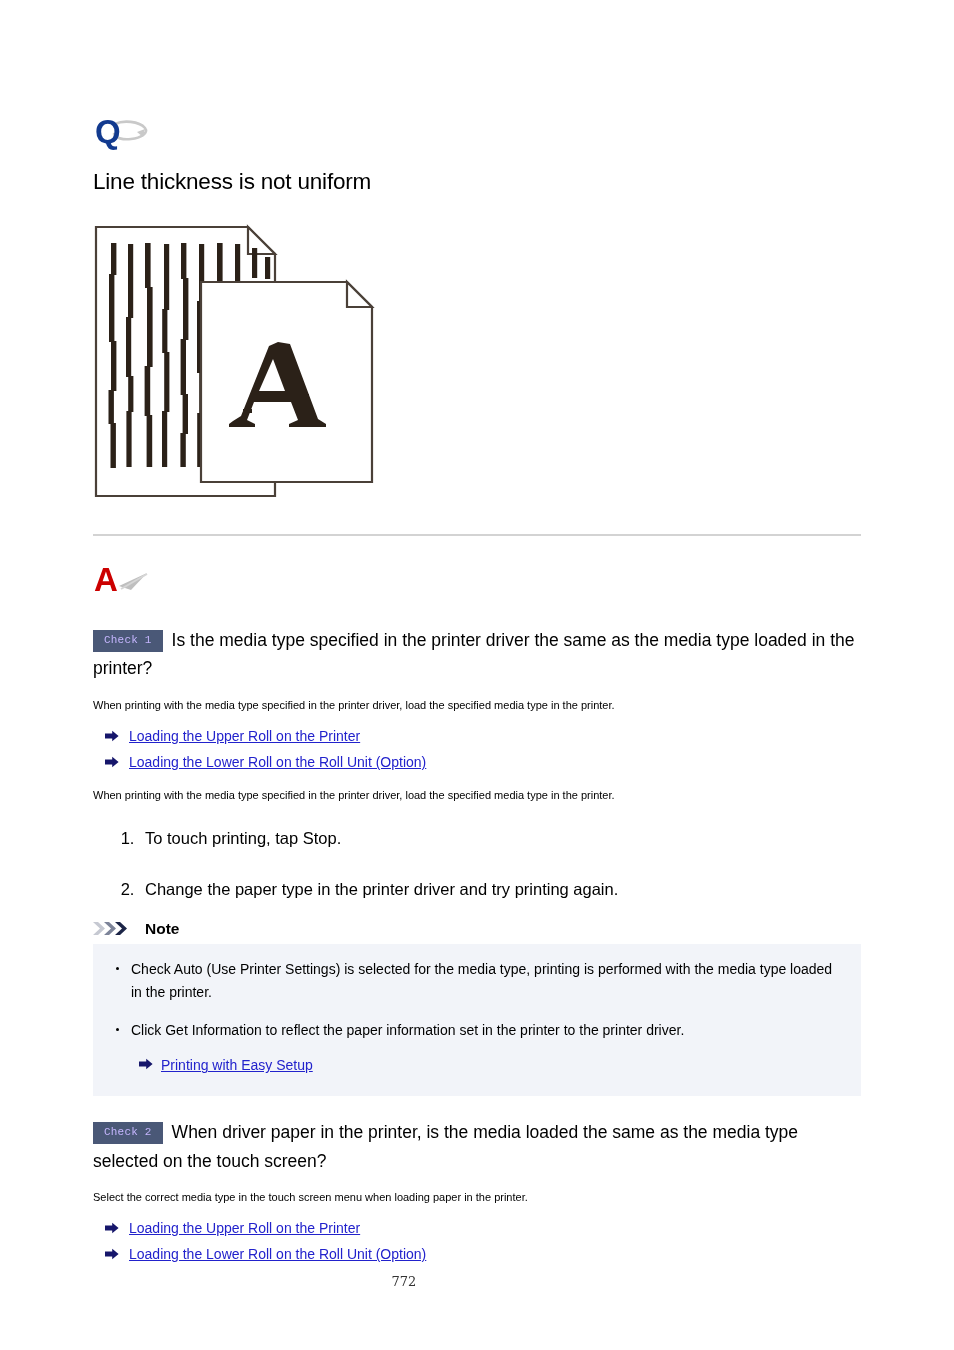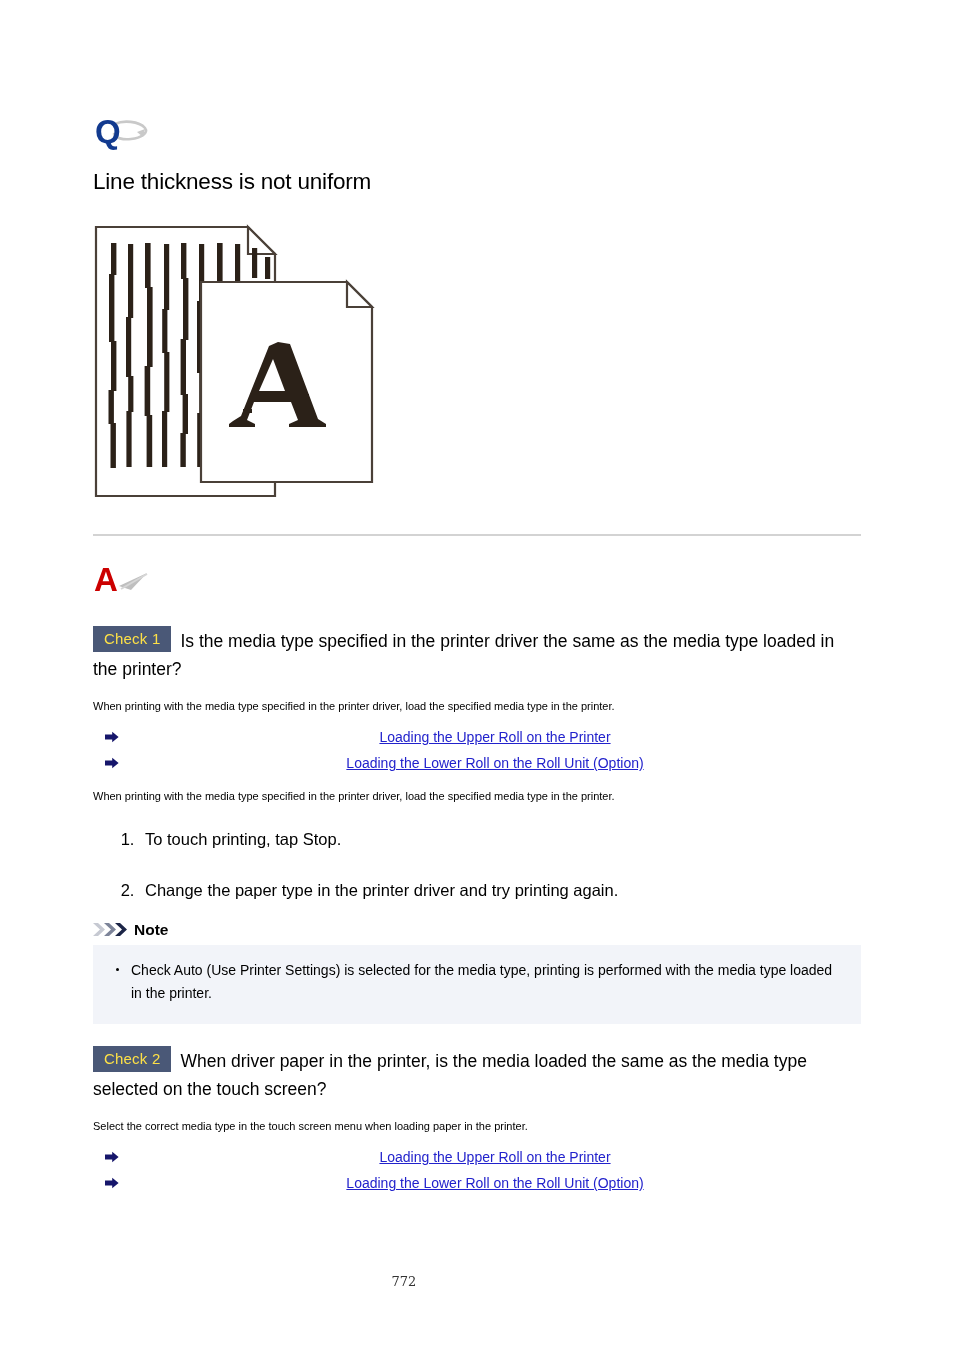--- a/index.html
+++ b/index.html
@@ -74,28 +74,29 @@
   
   .check-block {
     margin-top: 22px;
     font-size: 17.5px;
     line-height: 1.62;
     color: #000;
   }
   .check-badge {
     display: inline-block;
     background: #4a5877;
-    color: #fde047;
-    font-size: 15px;
+    color: #c4b5fd;
+    font-size: 11px;
     line-height: 1;
     padding: 5px 11px 6px 11px;
     vertical-align: 3px;
     margin-right: 9px;
     letter-spacing: 0.2px;
     white-space: nowrap;
+    font-family: Liberation Mono, monospace;
   }
   .check-text { }
 
   
   p.body-text {
     font-size: 11px;
     line-height: 1.55;
     margin: 14px 0 0 0;
     color: #000;
   }
@@ -105,21 +106,20 @@
     list-style: none;
     margin: 12px 0 0 0;
     padding: 0 0 0 12px;
   }
   ul.link-list li {
     position: relative;
     padding: 0 0 0 24px;
     margin: 0 0 5px 0;
     font-size: 14px;
     line-height: 1.52;
-    text-align: center;
   }
   ul.link-list li .arrow-icon {
     position: absolute;
     left: 0;
     top: 4px;
     width: 14px;
     height: 12px;
   }
   ul.link-list li .arrow-icon svg { display: block; }
   a.doc-link {
@@ -139,21 +139,21 @@
     margin: 0 0 26px 0;
     padding-left: 6px;
   }
   ol.step-list li:last-child { margin-bottom: 0; }
 
   
   .note-wrap { margin-top: 18px; }
   .note-head {
     display: flex;
     align-items: center;
-    gap: 1px;
+    gap: 12px;
     margin: 0 0 6px 0;
   }
   .note-chevrons { width: 40px; height: 15px; }
   .note-chevrons svg { display: block; }
   .note-title {
     font-size: 15.5px;
     font-weight: bold;
     color: #000;
   }
   .note-body {
@@ -363,20 +363,31 @@
           </svg>
         </span>
         <span class="note-title">Note</span>
       </div>
 
       <div class="note-body">
         <ul class="note-list">
           <li>
             <span class="bullet-dot"></span><span>Check </span><b>Auto (Use Printer Settings)</b><span> is selected for the media type, printing is performed with the media type loaded in the printer.</span>
           </li>
+          <li>
+            <span class="bullet-dot"></span><span>Click </span><b>Get Information</b><span> to reflect the paper information set in the printer to the printer driver.</span>
+            <div class="note-sublink">
+              <span class="arrow-icon">
+                <svg width="14" height="12" viewBox="0 0 14 12" xmlns="http://www.w3.org/2000/svg">
+                  <path d="M0 3.6 H7.2 V0.8 L13.6 6 L7.2 11.2 V8.4 H0 Z" fill="#16166b"></path>
+                </svg>
+              </span>
+              <a class="doc-link" href="#">Printing with Easy Setup</a>
+            </div>
+          </li>
         </ul>
       </div>
     </div>
 
     <div class="check-block">
       <span class="check-badge">Check 2</span><span class="check-text">When driver paper in the printer, is the media loaded the same as the media type selected on the touch screen?</span>
     </div>
 
     <p class="body-text">Select the correct media type in the touch screen menu when loading paper in the printer.</p>
 

